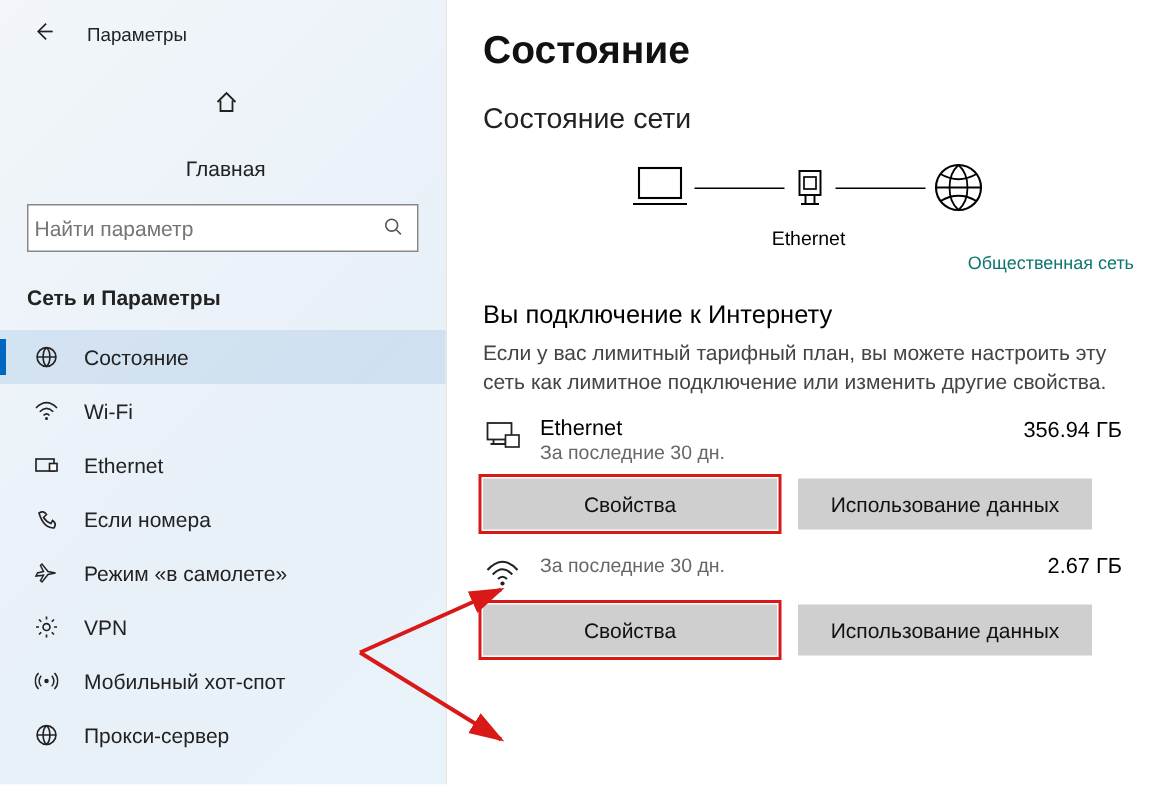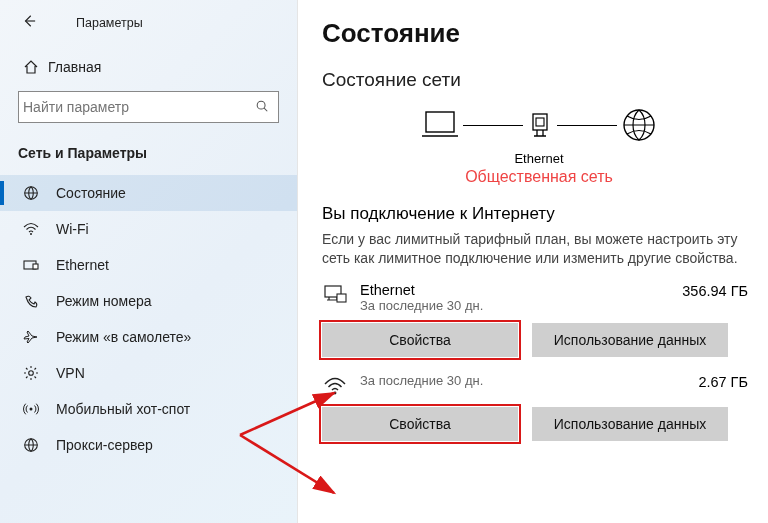--- a/index.html
+++ b/index.html
@@ -2,24 +2,24 @@
 <html><head>
 <meta charset="utf-8">
 <style>
   * { margin: 0; padding: 0; box-sizing: border-box; font-family: "Segoe UI", Tahoma, sans-serif; }
   body { width: 768px; height: 523px; background: #fff; overflow: hidden; position: relative; }
 
   .app-window { display: flex; width: 100%; height: 100%; }
 
   
   .sidebar { width: 298px; height: 100%; border-right: 1px solid #e5e5e5; background: linear-gradient(135deg, #f2f6fa 0%, #e8f0f8 60%, #e9f3fa 100%); position: relative; }
-  .titlebar { display: flex; align-items: center; gap: 40px; padding: 14px 18px 20px 22px; font-size: 12.5px; color: #222; }
+  .titlebar { display: flex; align-items: center; gap: 22px; padding: 14px 18px 20px 22px; font-size: 12.5px; color: #222; }
   .titlebar .back { font-size: 15px; width: 14px; }
 
-  .home-row { display: flex; align-items: center; gap: 8px; padding: 8px 18px 14px 22px; font-size: 14px; color: #222; }
+  .home-row { display: flex; align-items: center; gap: 28px; padding: 8px 18px 14px 22px; font-size: 14px; color: #222; flex-direction: column; }
   .icon-slot { width: 18px; display: inline-flex; justify-content: center; }
 
   .search-box { margin: 2px 18px 22px 18px; height: 32px; border: 1px solid #888; background: #fff; display: flex; align-items: center; padding: 0 8px 0 4px; }
   .search-box input { border: none; outline: none; flex: 1; font-size: 14px; color: #333; background: transparent; }
   .search-box .s-icon { color: #555; font-size: 14px; width: 16px; text-align: center; }
 
   .section-title { padding: 0 18px 14px 18px; font-size: 14px; font-weight: 600; color: #222; }
 
   .nav { list-style: none; }
   .nav li { display: flex; align-items: center; gap: 16px; padding: 10px 18px 10px 22px; font-size: 14px; color: #222; cursor: pointer; }
@@ -30,21 +30,21 @@
   
   .main { flex: 1; padding: 18px 12px 0 24px; overflow: hidden; }
   h1 { font-size: 26px; font-weight: 600; margin-bottom: 20px; color: #111; }
   h2 { font-size: 19px; font-weight: 400; margin-bottom: 14px; color: #222; }
 
   .diagram { display: flex; align-items: center; justify-content: center; gap: 2px; margin-bottom: 6px; }
   .diagram .line { width: 60px; height: 0; border-top: 1.3px solid #000; }
   .diagram svg { display: block; }
 
   .diag-caption { text-align: center; font-size: 13px; margin-top: 6px; margin-bottom: 2px; }
-  .diag-sub { text-align: center; font-size: 16px; color: #ef4444; margin-bottom: 18px; }
+  .diag-sub { text-align: right; font-size: 12px; color: #0f766e; margin-bottom: 18px; }
 
   .connected { font-size: 17px; margin-bottom: 6px; }
   .desc { font-size: 14px; color: #444; line-height: 1.35; margin-bottom: 14px; max-width: 420px; }
 
   .conn-block { margin-bottom: 10px; }
   .conn-head { display: flex; align-items: flex-start; gap: 12px; }
   .conn-head .pic { width: 26px; display: flex; justify-content: center; padding-top: 2px; }
   .conn-titles { flex: 1; }
   .conn-name { font-size: 14.5px; }
   .conn-sub { font-size: 13px; color: #666; }
@@ -122,21 +122,21 @@
             </svg>
         </span>
         <span>Ethernet</span>
       </li>
       <li>
         <span class="icon-slot">
           <svg width="16" height="16" viewBox="0 0 16 16">
               <path d="M3 4 Q6 2 8 5 L6 7 Q8 10 11 11 L12 9 Q15 11 13 14 Q6 14 3 4 Z" fill="none" stroke="#222" stroke-width="1.1"></path>
             </svg>
         </span>
-        <span>Режим номера</span>
+        <span>Если номера</span>
       </li>
       <li>
         <span class="icon-slot">
           <svg width="16" height="16" viewBox="0 0 16 16">
               <path d="M14 8 L9 7 L5 2 L4 3 L6 7 L2 8 L1 10 L6 9.5 L4 13 L5 14 L9 9 L14 8 Z" fill="none" stroke="#222" stroke-width="1"></path>
             </svg>
         </span>
         <span>Режим «в самолете»</span>
       </li>
       <li>

